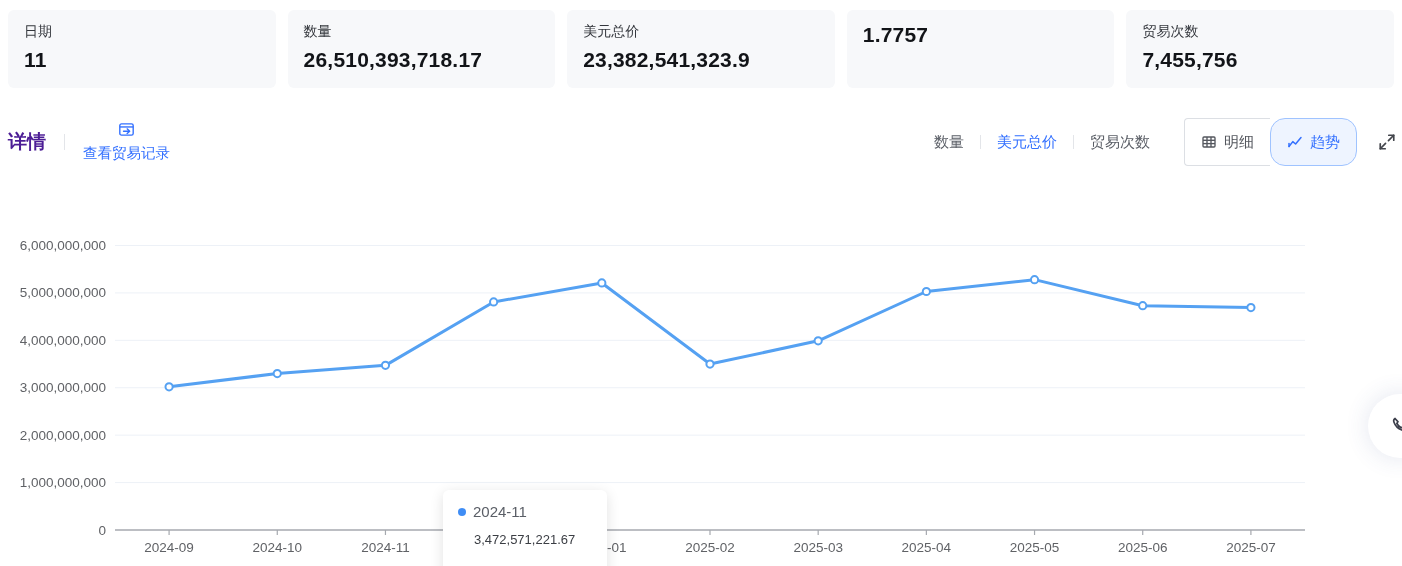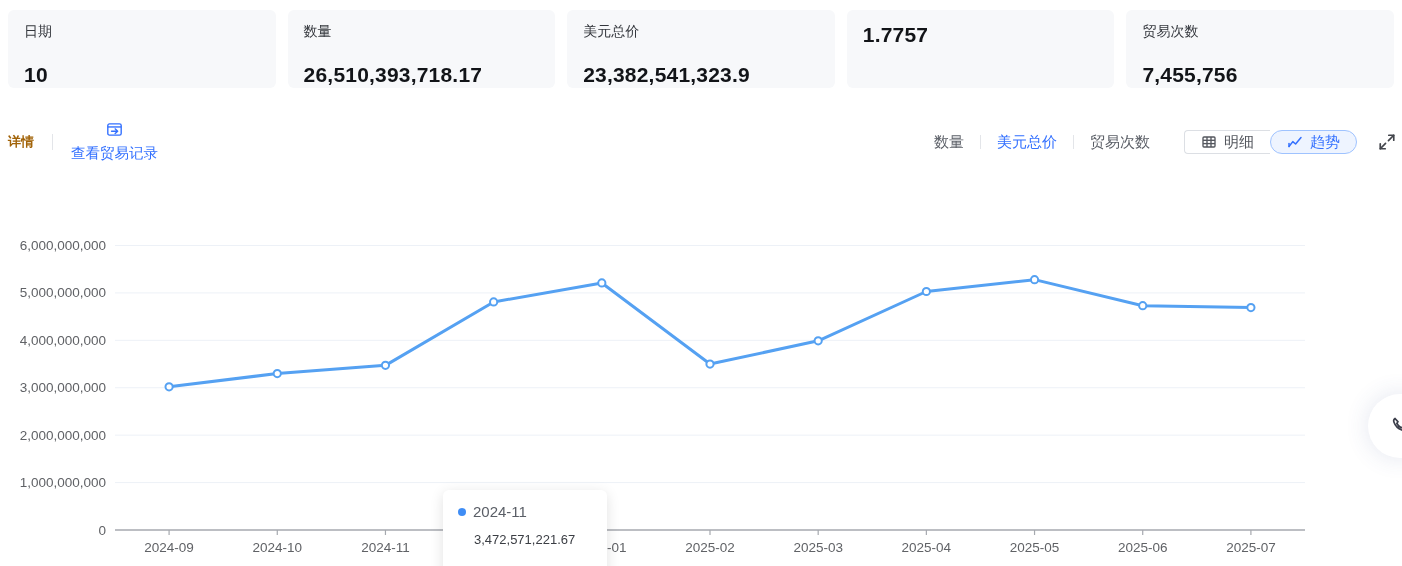--- a/index.html
+++ b/index.html
@@ -3,34 +3,34 @@
 <meta charset="utf-8">
 <style>
   * { margin:0; padding:0; box-sizing:border-box; }
   html,body { width:1402px; height:566px; overflow:hidden; background:#fff;
     font-family:"Liberation Sans","DejaVu Sans",sans-serif; }
   .page { position:relative; width:1402px; height:566px; background:#fff; overflow:hidden; }
 
   
   .stats-row { position:absolute; top:10px; left:8px; right:8px; display:flex; gap:12px; }
   .stat-card { flex:1 1 0; background:#f7f8fa; border-radius:6px; padding:13px 16px 12px; height:78px; }
-  .stat-label { font-size:14px; color:#34373d; margin-bottom:22px; }
+  .stat-label { font-size:14px; color:#34373d; margin-bottom:7px; }
   .stat-value { font-size:21px; font-weight:700; color:#121418; letter-spacing:.2px; }
 
   
   .toolbar { position:absolute; top:124px; left:8px; right:6px; height:36px; display:flex; align-items:center; }
-  .section-title { font-size:13px; font-weight:700; color:#a16207;font-family:Liberation Mono, monospace; }
+  .section-title { font-size:19px; font-weight:700; color:#4c1d95;font-family:Liberation Mono, monospace; }
   .v-divider { width:1px; height:16px; background:#e3e5e9; margin:0 18px; }
   .link { display:flex; align-items:center; gap:6px; color:#3370ff; font-size:14.5px; cursor:pointer; }
   .toolbar-right { margin-left:auto; display:flex; align-items:center; }
   .metric-tab { font-size:15px; color:#5a5e66; cursor:pointer; }
   .metric-tab.active { color:#3370ff; }
   .tab-sep { width:1px; height:14px; background:#e3e5e9; margin:0 16px; }
   .btn-group { display:flex; margin-left:34px; }
-  .btn { height:24px; display:flex; align-items:center; gap:7px; font-size:15px; padding:0 16px;
+  .btn { height:48px; display:flex; align-items:center; gap:7px; font-size:15px; padding:0 16px;
          border:1px solid #dcdfe4; background:#fff; color:#54575e; cursor:pointer; }
   .btn-detail { border-radius:4px 0 0 4px; border-right:none; }
   .btn-trend { border-radius:15px; background:#eef4ff; border:1px solid #9fc3ff; color:#3370ff; }
   .fullscreen { margin-left:21px; display:flex; align-items:center; cursor:pointer; }
 
   
   #chart-svg { position:absolute; left:0; top:0; z-index:1; }
 
   
   .tooltip { position:absolute; left:443px; top:490px; width:164px; height:100px; background:#fff;
@@ -46,21 +46,21 @@
     align-items:center; justify-content:center; cursor:pointer; }
 </style>
 </head>
 <body>
 
 <div class="page">
 
   <div class="stats-row">
     <div class="stat-card">
       <div class="stat-label">日期</div>
-      <div class="stat-value">10</div>
+      <div class="stat-value">11</div>
     </div>
     <div class="stat-card">
       <div class="stat-label">数量</div>
       <div class="stat-value">26,510,393,718.17</div>
     </div>
     <div class="stat-card">
       <div class="stat-label">美元总价</div>
       <div class="stat-value">23,382,541,323.9</div>
     </div>
     <div class="stat-card">

